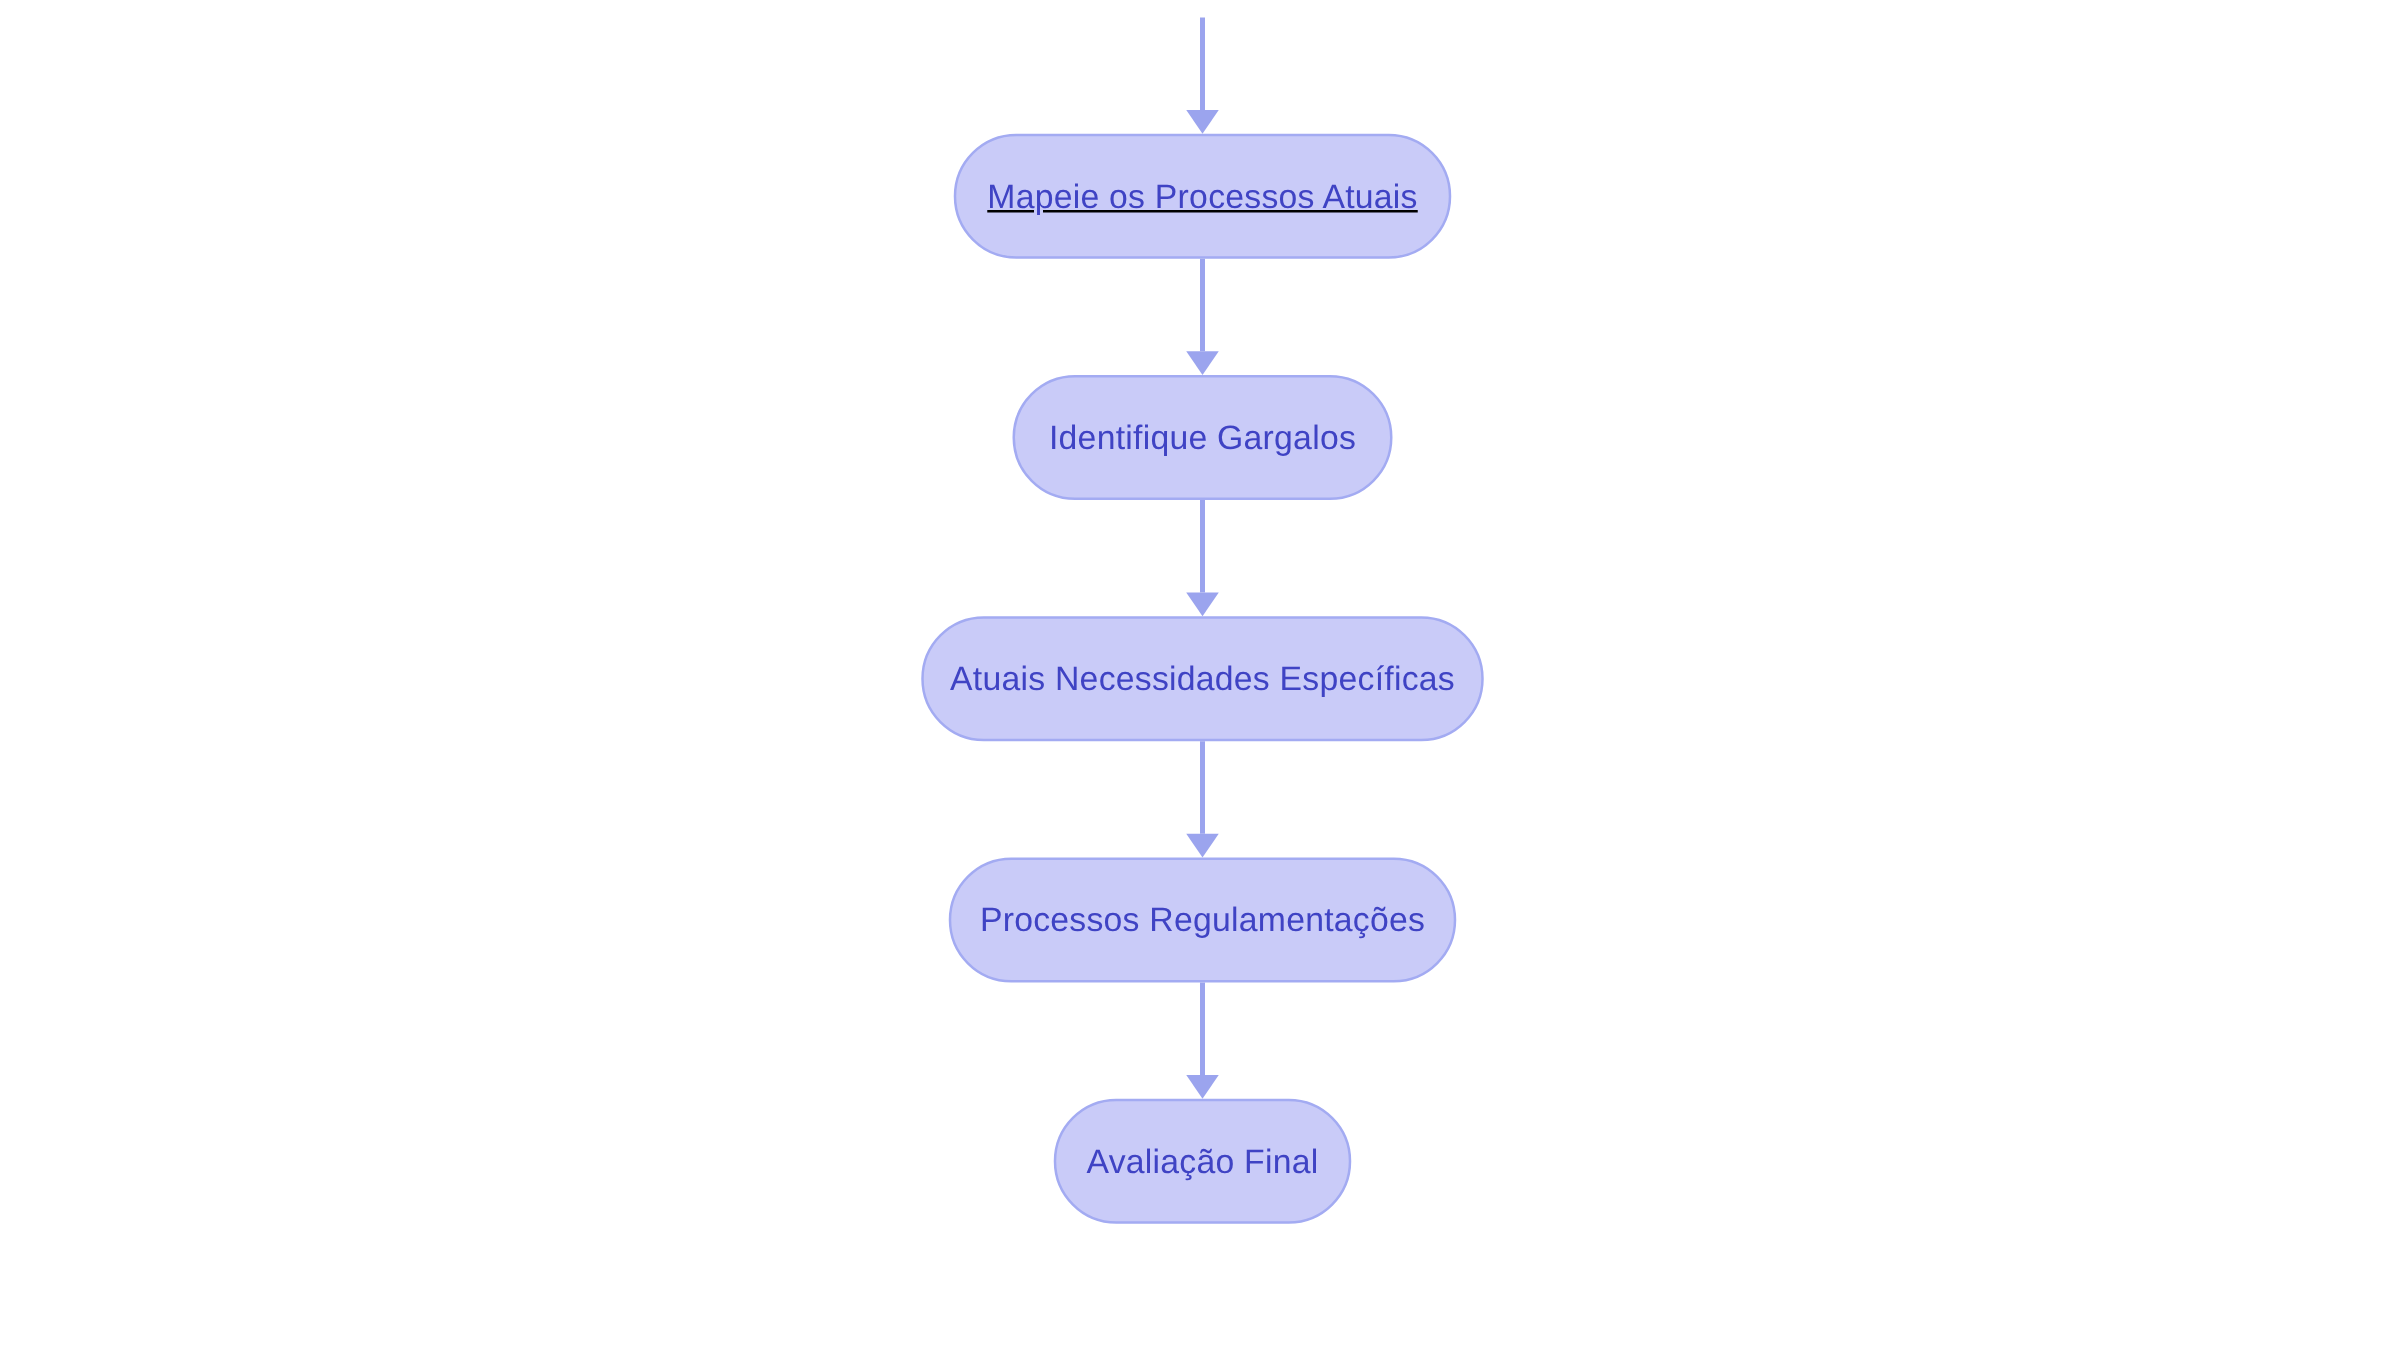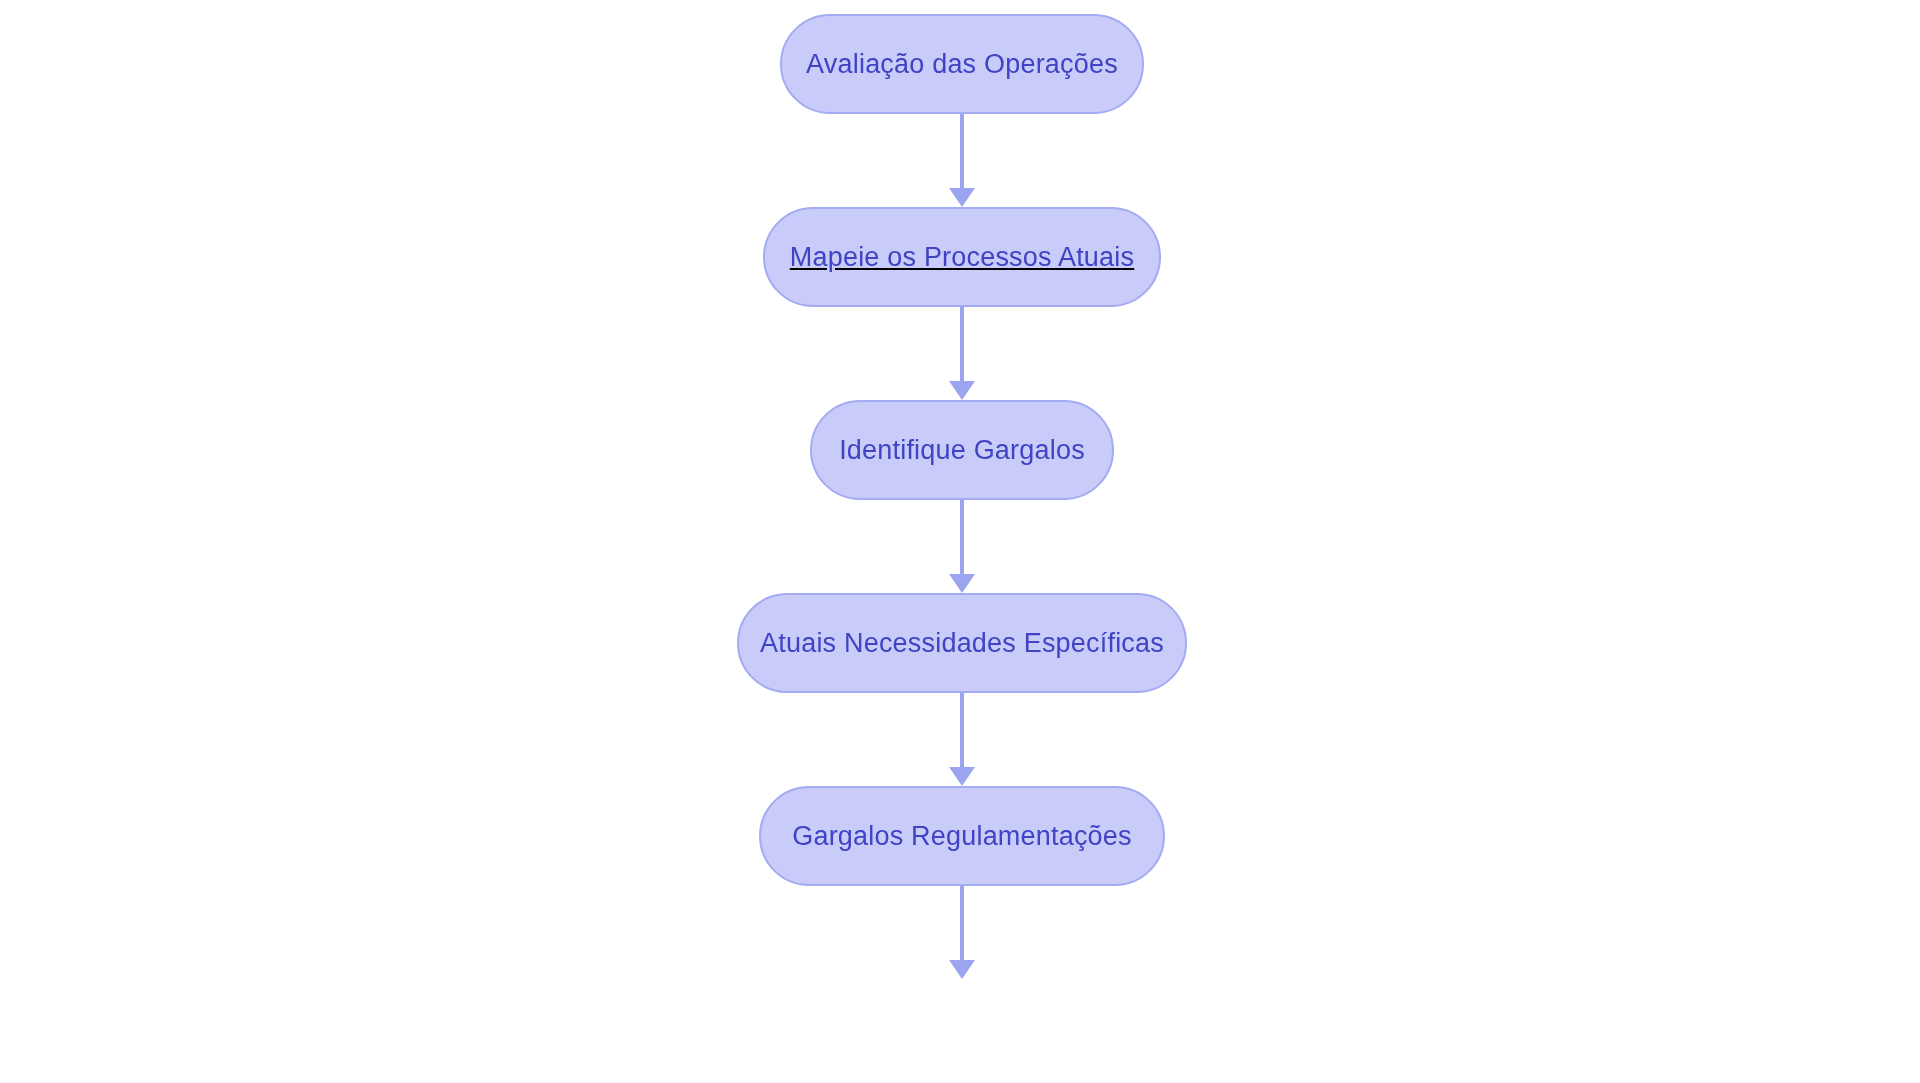--- a/index.html
+++ b/index.html
@@ -71,23 +71,20 @@
     border-right: 13px solid transparent;
     border-top: 19px solid var(--arrow);
   }
 </style>
 </head>
 <body>
 
 <div class="canvas">
   <div class="flow">
 
-    <div class="node w1">
-      <span>Avaliação das Operações</span>
-    </div>
 
     <div class="connector">
       <span class="line"></span>
       <span class="head"></span>
     </div>
 
     <div class="node w2">
       <span>Mapeie os Processos Atuais</span>
     </div>
 
@@ -108,23 +105,26 @@
     <div class="node w4">
       <span>Atuais Necessidades Específicas</span>
     </div>
 
     <div class="connector">
       <span class="line"></span>
       <span class="head"></span>
     </div>
 
     <div class="node w5">
-      <span>Gargalos Regulamentações</span>
+      <span>Processos Regulamentações</span>
     </div>
 
     <div class="connector">
       <span class="line"></span>
       <span class="head"></span>
     </div>
 
+    <div class="node w6">
+      <span>Avaliação Final</span>
+    </div>
 
   </div>
 </div>
 
 </body></html>

